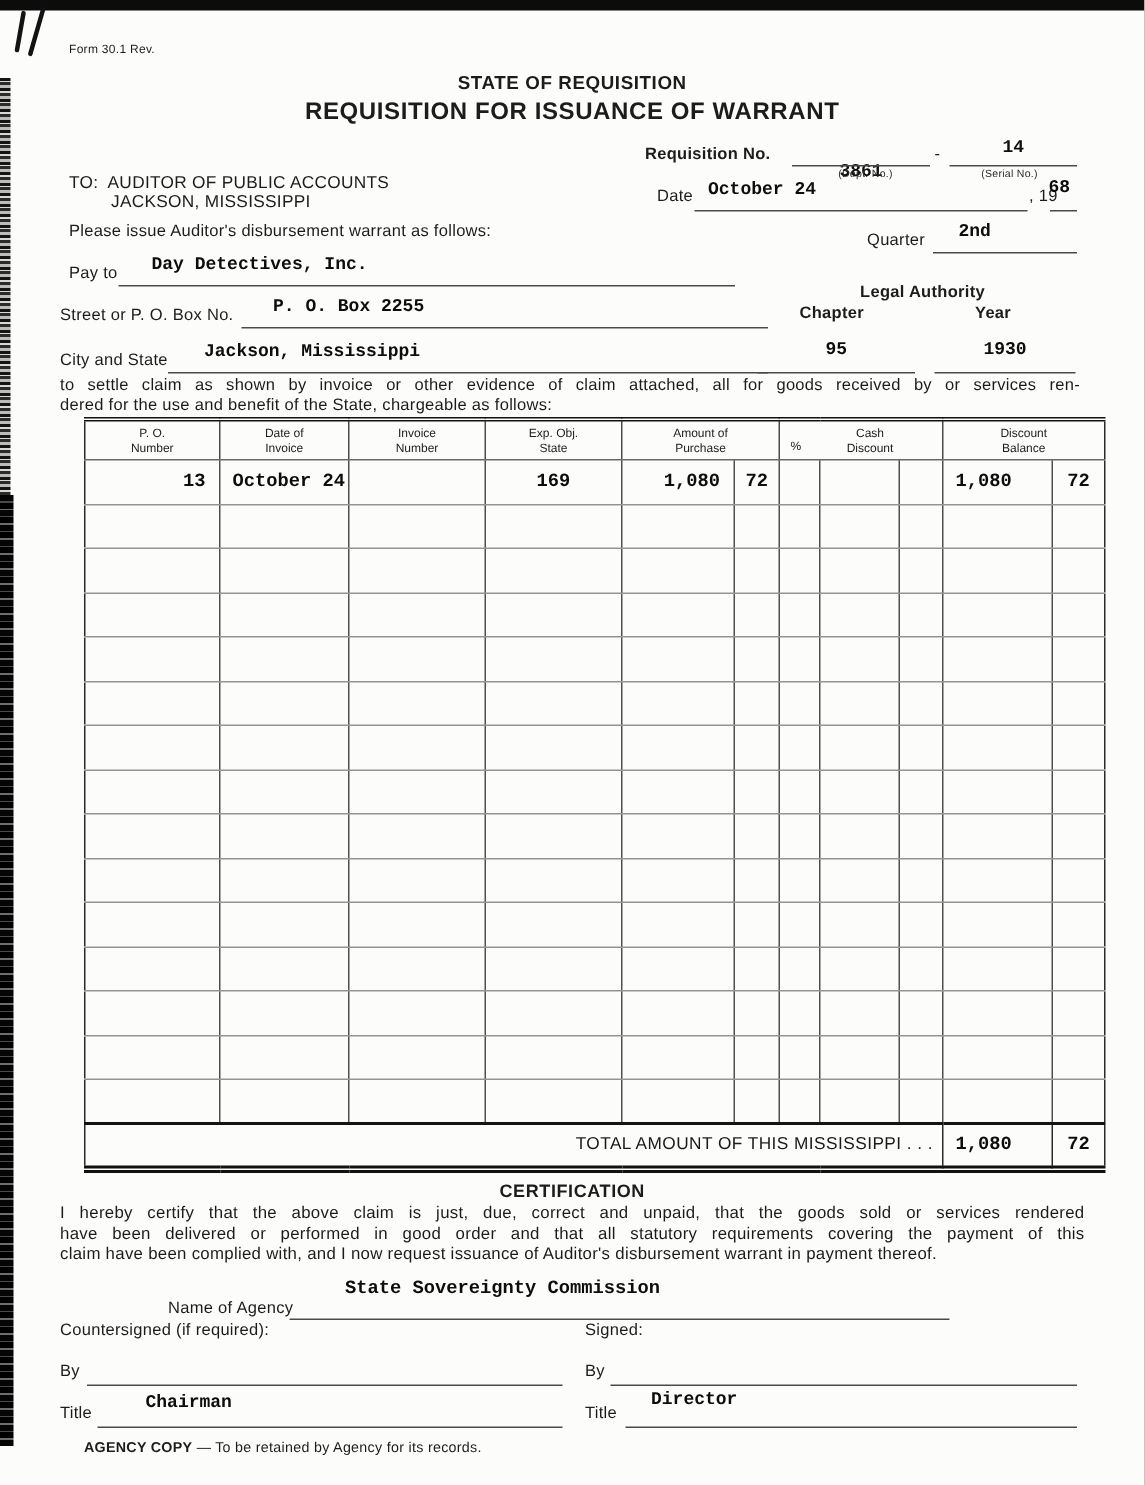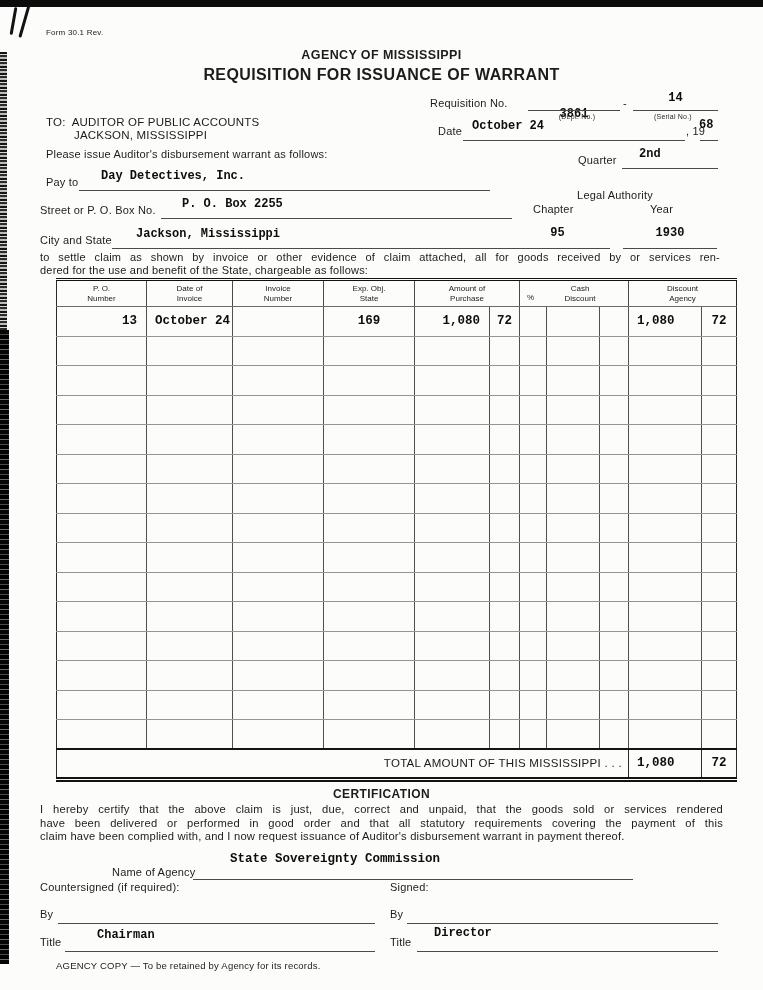--- a/index.html
+++ b/index.html
@@ -3,21 +3,21 @@
 <meta charset="utf-8">
 <style>
   html,body { margin:0; padding:0; background:#9a9a98; }
   .page {
     position:relative; width:763px; height:990px; margin:0 auto;
     background:#fcfcfa; overflow:hidden;
     font-family:"Liberation Sans", sans-serif; color:#1c1c1c;
   }
   .abs { position:absolute; }
   .printed { font-family:"Liberation Sans", sans-serif; color:#1c1c1c; letter-spacing:.2px; }
-  .bold { font-weight:400; }
+  .bold { font-weight:700; }
   .typed {
     font-family:"Liberation Mono","DejaVu Sans Mono",monospace;
     font-weight:700; color:#0d0d0d; font-size:12px; white-space:pre;
   }
   .pre { white-space:pre; }
   .center { text-align:center; }
   .fill-line { position:absolute; height:0; border-bottom:1.4px solid #4a4a4a; }
   .caption { font-size:7px; color:#2a2a2a; }
 
   
@@ -83,21 +83,21 @@
 
   <div class="abs top-bar"></div>
   <div class="abs left-bar-top"></div>
   <div class="abs left-bar-main"></div>
   <div>
     <div class="stroke stroke1"></div>
     <div class="stroke stroke2"></div>
   </div>
 
   <div class="abs printed form-number">Form 30.1 Rev.</div>
-  <div class="abs printed state-title">AGENCY OF MISSISSIPPI</div>
+  <div class="abs printed state-title">STATE OF REQUISITION</div>
   <div class="abs printed main-title">REQUISITION FOR ISSUANCE OF WARRANT</div>
 
   <span class="abs printed lbl bold" style="left:430px; top:97px;">Requisition No.</span>
   <span class="abs typed center" style="left:528px; top:91px; width:92px;margin-top:16px;">3861</span>
   <div class="fill-line" style="left:528px; top:110px; width:92px;"></div>
   <span class="abs printed lbl" style="left:623px; top:97px;">-</span>
   <span class="abs typed center" style="left:633px; top:91px; width:85px;">14</span>
   <div class="fill-line" style="left:633px; top:110px; width:85px;"></div>
   <span class="abs printed caption center" style="left:542px; top:113px; width:70px;">(Dept. No.)</span>
   <span class="abs printed caption center" style="left:638px; top:113px; width:70px;">(Serial No.)</span>
@@ -176,21 +176,21 @@
             <span style="display:block">Amount of</span>
             <span style="display:block">Purchase</span>
           </th>
         <th colspan="3" class="pct-disc">
           <span class="pct-mark">%</span>
           <span style="display:block; padding-left:12px;">Cash</span>
           <span style="display:block; padding-left:12px;">Discount</span>
         </th>
         <th colspan="2">
             <span style="display:block">Discount</span>
-            <span style="display:block">Agency</span>
+            <span style="display:block">Balance</span>
           </th>
       </tr>
     </thead>
     <tbody>
       <tr class="trow">
         <td class="cell-typed ra">13</td>
         <td class="cell-typed la">October 24</td>
         <td class="cell-typed ca"></td>
         <td class="cell-typed ca">169</td>
         <td class="cell-typed ra">1,080</td>

